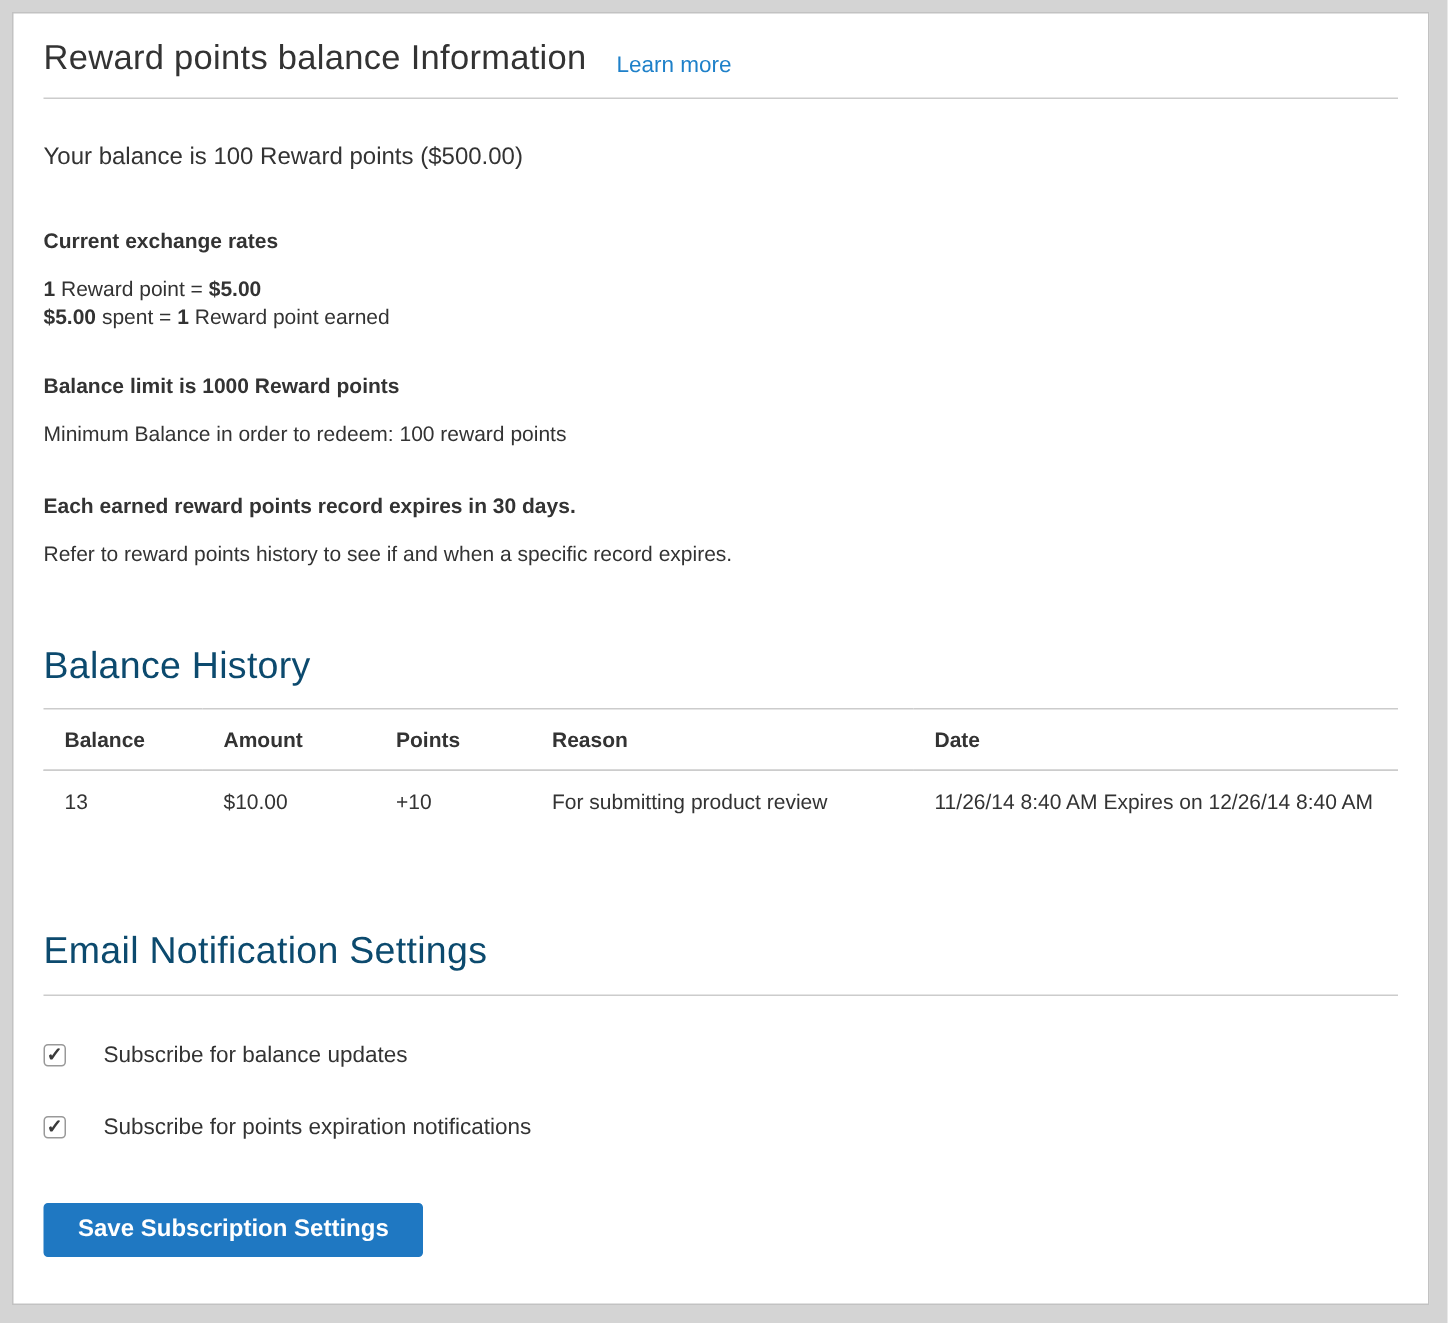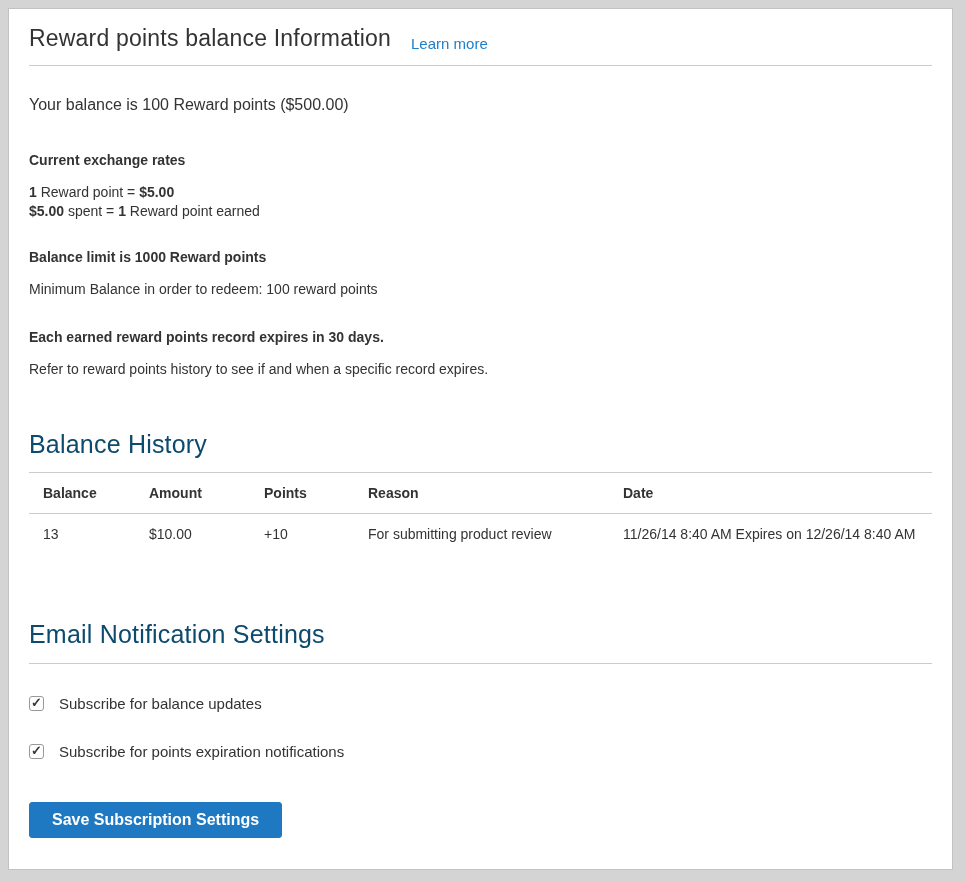--- a/index.html
+++ b/index.html
@@ -38,21 +38,21 @@
   .history-heading{margin-top:53px;}
   .history-table{width:100%;border-collapse:collapse;margin-top:13px;table-layout:fixed;font-size:14px;}
   .history-table th{
     text-align:left;font-weight:700;padding:12px 0 12px 14px;
     border-top:1px solid var(--divider);border-bottom:1px solid var(--divider);
   }
   .history-table td{padding:12px 0 12px 14px;vertical-align:middle;}
   .history-table tr.stripe td{background:var(--row_stripe);}
   .email-heading{margin-top:66px;}
   .email-divider{margin-top:14px;}
-  .check-row{margin-top:31px;display:flex;align-items:center;gap:15px;}
+  .check-row{margin-top:31px;display:flex;align-items:center;gap:25px;}
   .check-row:first-of-type{margin-top:40px;}
   input[type=checkbox]{
     appearance:none;-webkit-appearance:none;
     width:15px;height:15px;border:1px solid var(--checkbox_border);
     border-radius:3px;background:#fff;position:relative;cursor:pointer;flex:0 0 auto;
   }
   input[type=checkbox]:checked::after{
     content:"\2713";position:absolute;left:1px;top:-2px;
     font-size:13px;font-weight:700;color:var(--checkmark);
   }

